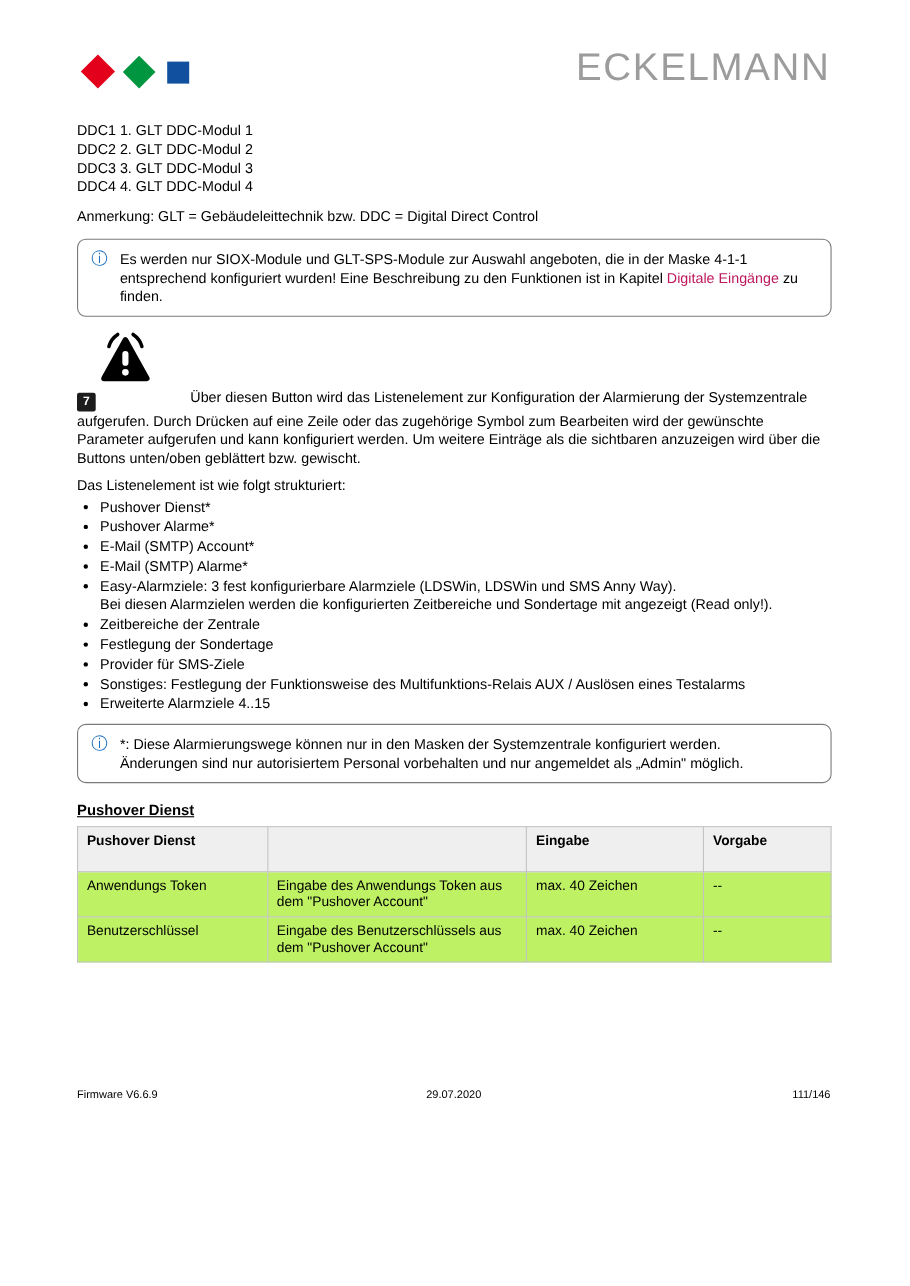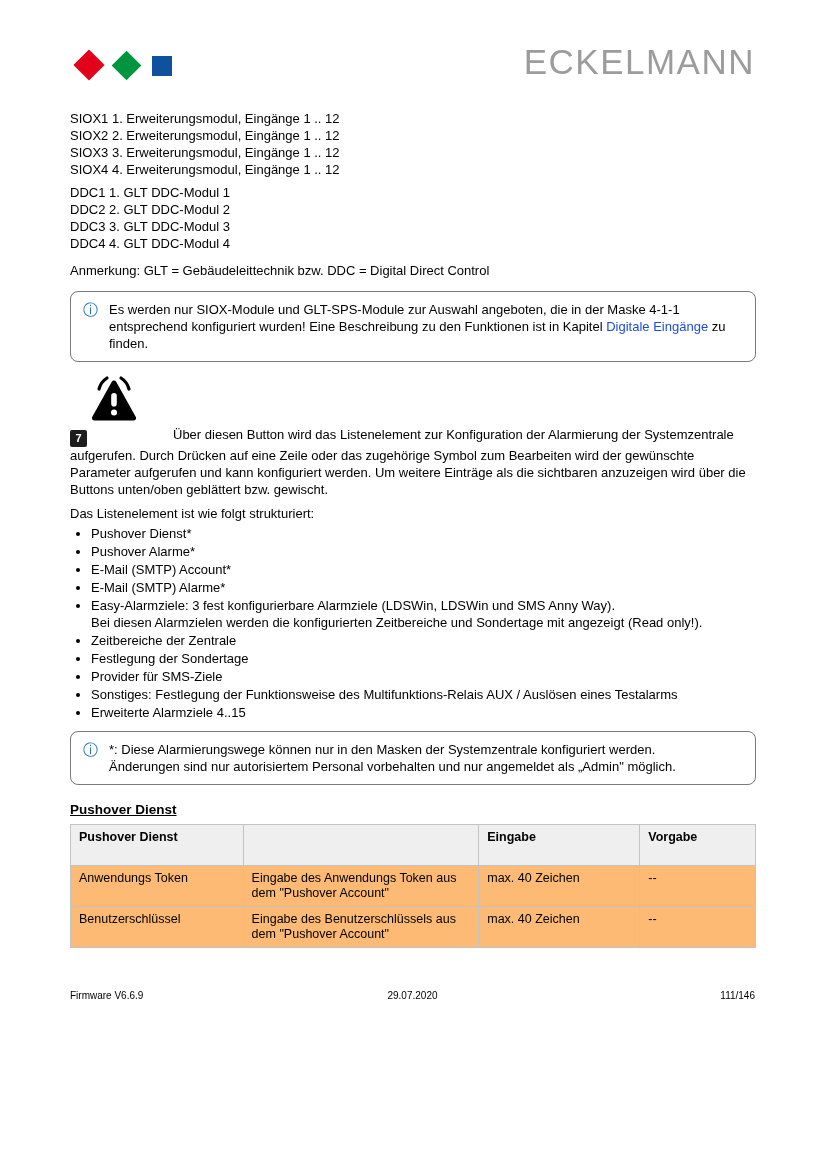--- a/index.html
+++ b/index.html
@@ -45,21 +45,21 @@
     background: #fff;
   }
   .note-icon {
     color: #1d70c0;
     font-size: 15px;
     line-height: 17px;
     flex: 0 0 auto;
     font-weight: 400;
   }
   .note-text { line-height: 17px; white-space: pre-line; }
-  a.doc-link { color: #1d4ed8; text-decoration: none; cursor: pointer; }
+  a.doc-link { color: #be185d; text-decoration: none; cursor: pointer; }
 
   .menu-heading { margin: 0 0 4px 0; }
 
   
   .alarm-icon-wrap { margin: 2px 0 4px 18px; height: 48px; }
 
   
   .btn-paragraph { margin-bottom: 7px; }
   .num-btn {
     display: inline-flex;
@@ -90,21 +90,21 @@
   table.param-table th, table.param-table td {
     border: 1px solid #c3c3c3;
     padding: 5px 8px;
     text-align: left;
     vertical-align: top;
     line-height: 15px;
     word-wrap: break-word;
   }
   table.param-table thead th { background: #efefef; font-weight: bold; height: 30px; }
   table.param-table thead th.th-low { vertical-align: bottom; padding-bottom: 20px; }
-  table.param-table td { height: 34px; background: #fdba74; margin-top: 23px; }
+  table.param-table td { height: 34px; background: #bef264; margin-top: 23px; }
 
   
   .page-footer {
     position: absolute; left: 70px; right: 72px; bottom: 30px;
     font-size: 10px;
     display: flex; justify-content: space-between; align-items: baseline;
   }
   .page-footer .center { position: absolute; left: 50%; transform: translateX(-50%); }
 </style>
 </head>
@@ -117,26 +117,20 @@
       <span class="shape diamond-red"></span>
       <span class="shape diamond-green"></span>
       <span class="shape square-blue"></span>
     </div>
     <div class="brand">ECKELMANN</div>
   </div>
 
   <div class="content">
 
 
-    <div class="block">
-      <div class="line">SIOX1 1. Erweiterungsmodul, Eingänge 1 .. 12</div>
-      <div class="line">SIOX2 2. Erweiterungsmodul, Eingänge 1 .. 12</div>
-      <div class="line">SIOX3 3. Erweiterungsmodul, Eingänge 1 .. 12</div>
-      <div class="line">SIOX4 4. Erweiterungsmodul, Eingänge 1 .. 12</div>
-    </div>
 
     <div class="block">
       <div class="line">DDC1 1. GLT DDC-Modul 1</div>
       <div class="line">DDC2 2. GLT DDC-Modul 2</div>
       <div class="line">DDC3 3. GLT DDC-Modul 3</div>
       <div class="line">DDC4 4. GLT DDC-Modul 4</div>
     </div>
 
     <div class="remark">Anmerkung: GLT = Gebäudeleittechnik bzw. DDC = Digital Direct Control</div>
 

